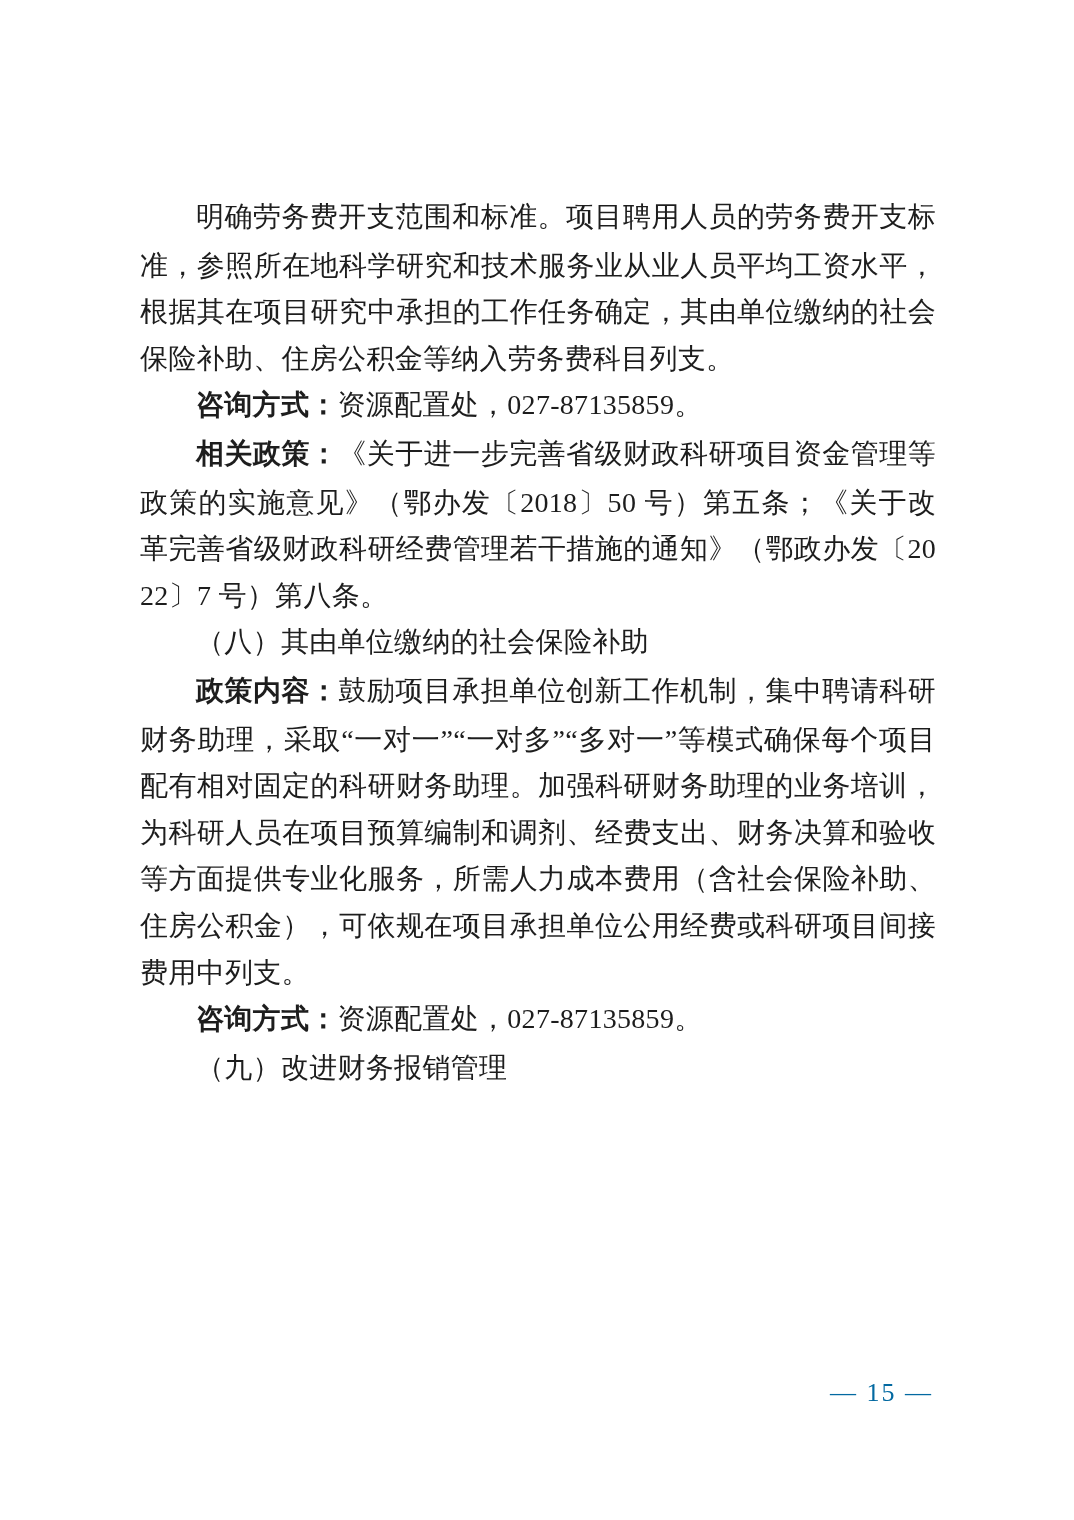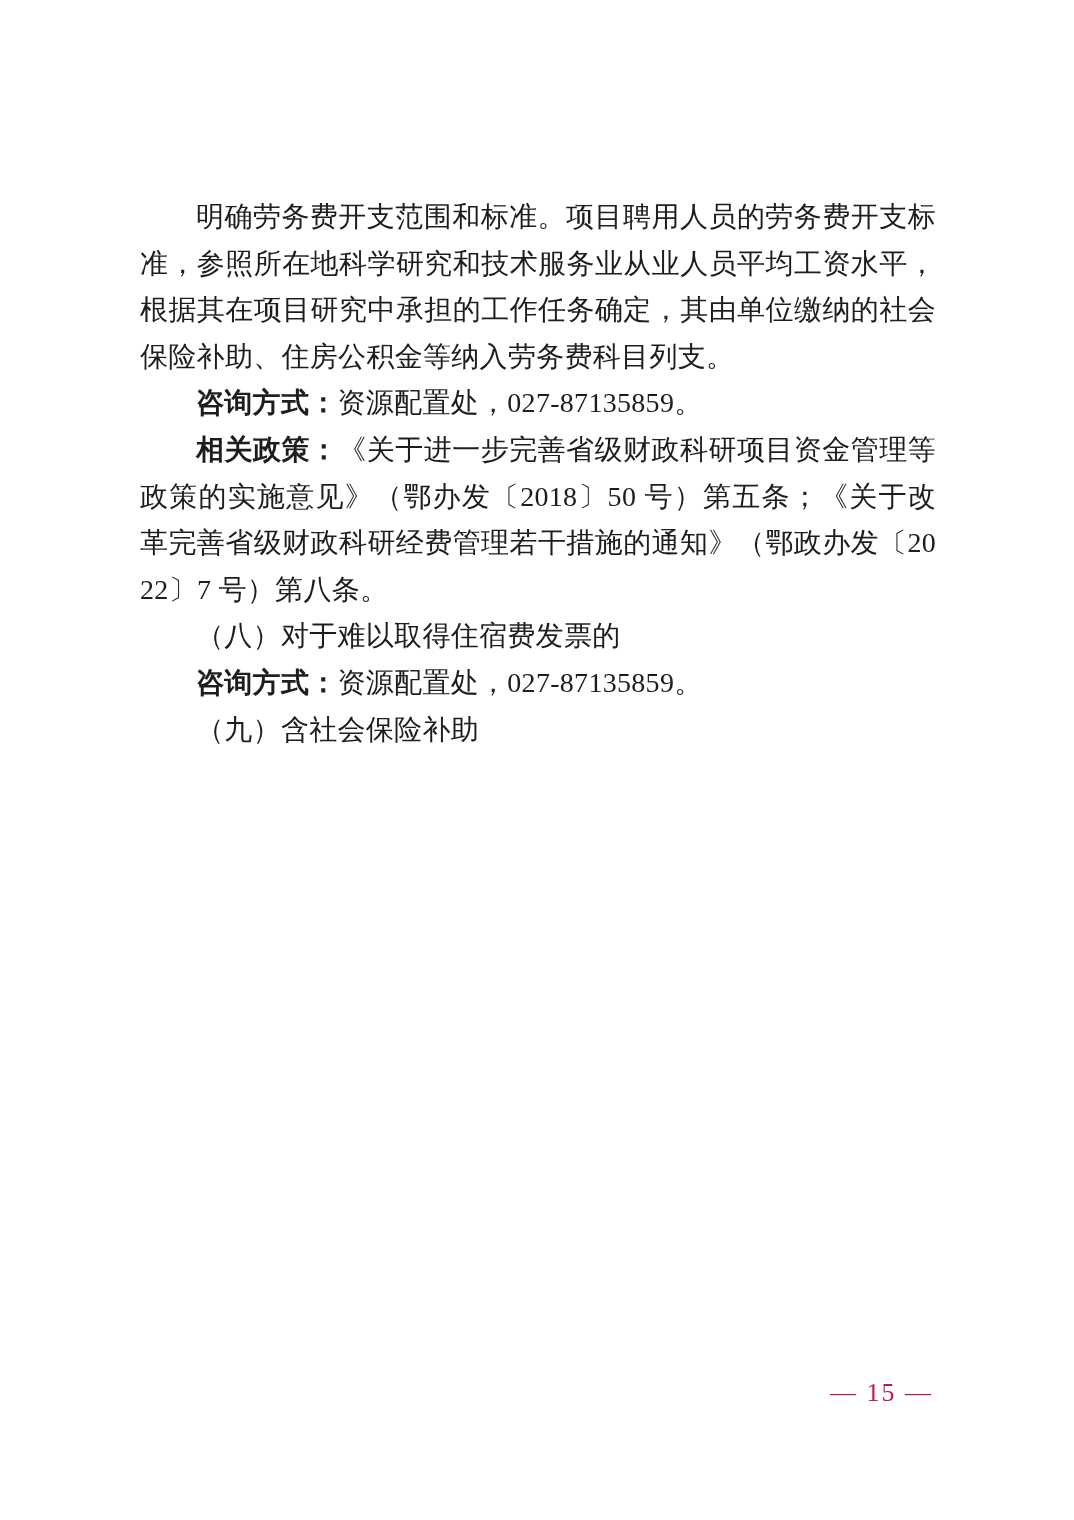--- a/index.html
+++ b/index.html
@@ -27,51 +27,53 @@
     font-size: 28px;
     line-height: 46.6px;
     text-align: justify;
     text-justify: inter-ideograph;
     text-indent: 2em;
     letter-spacing: 0.3px;
     word-break: break-all;
   }
   p.para .label {
     font-weight: bold;
+    font-family: Liberation Mono, monospace;
   }
   p.heading {
     text-align: left;
   }
   .page-number {
     position: absolute;
     top: 1378px;
     right: 141px;
     font-size: 26px;
     letter-spacing: 2px;
-    color: #be185d;
+    color: #0369a1;
     font-family: "Liberation Serif", "DejaVu Serif", serif;
   }
 </style>
 </head>
 <body>
 
 <div class="page">
   <div class="content">
 
     <p class="para"><span class="label"></span><span>明确劳务费开支范围和标准。项目聘用人员的劳务费开支标准，参照所在地科学研究和技术服务业从业人员平均工资水平，根据其在项目研究中承担的工作任务确定，其由单位缴纳的社会保险补助、住房公积金等纳入劳务费科目列支。</span></p>
 
     <p class="para"><span class="label">咨询方式：</span><span>资源配置处，027-87135859。</span></p>
 
     <p class="para"><span class="label">相关政策：</span><span>《关于进一步完善省级财政科研项目资金管理等政策的实施意见》（鄂办发〔2018〕50 号）第五条；《关于改革完善省级财政科研经费管理若干措施的通知》（鄂政办发〔2022〕7 号）第八条。</span></p>
 
-    <p class="para heading"><span class="label"></span><span>（八）对于难以取得住宿费发票的</span></p>
+    <p class="para heading"><span class="label"></span><span>（八）其由单位缴纳的社会保险补助</span></p>
 
+    <p class="para"><span class="label">政策内容：</span><span>鼓励项目承担单位创新工作机制，集中聘请科研财务助理，采取“一对一”“一对多”“多对一”等模式确保每个项目配有相对固定的科研财务助理。加强科研财务助理的业务培训，为科研人员在项目预算编制和调剂、经费支出、财务决算和验收等方面提供专业化服务，所需人力成本费用（含社会保险补助、住房公积金），可依规在项目承担单位公用经费或科研项目间接费用中列支。</span></p>
 
     <p class="para"><span class="label">咨询方式：</span><span>资源配置处，027-87135859。</span></p>
 
 
-    <p class="para heading"><span class="label"></span><span>（九）含社会保险补助</span></p>
+    <p class="para heading"><span class="label"></span><span>（九）改进财务报销管理</span></p>
 
 
   </div>
 
   <div class="page-number">— 15 —</div>
 </div>
 
 </body></html>

